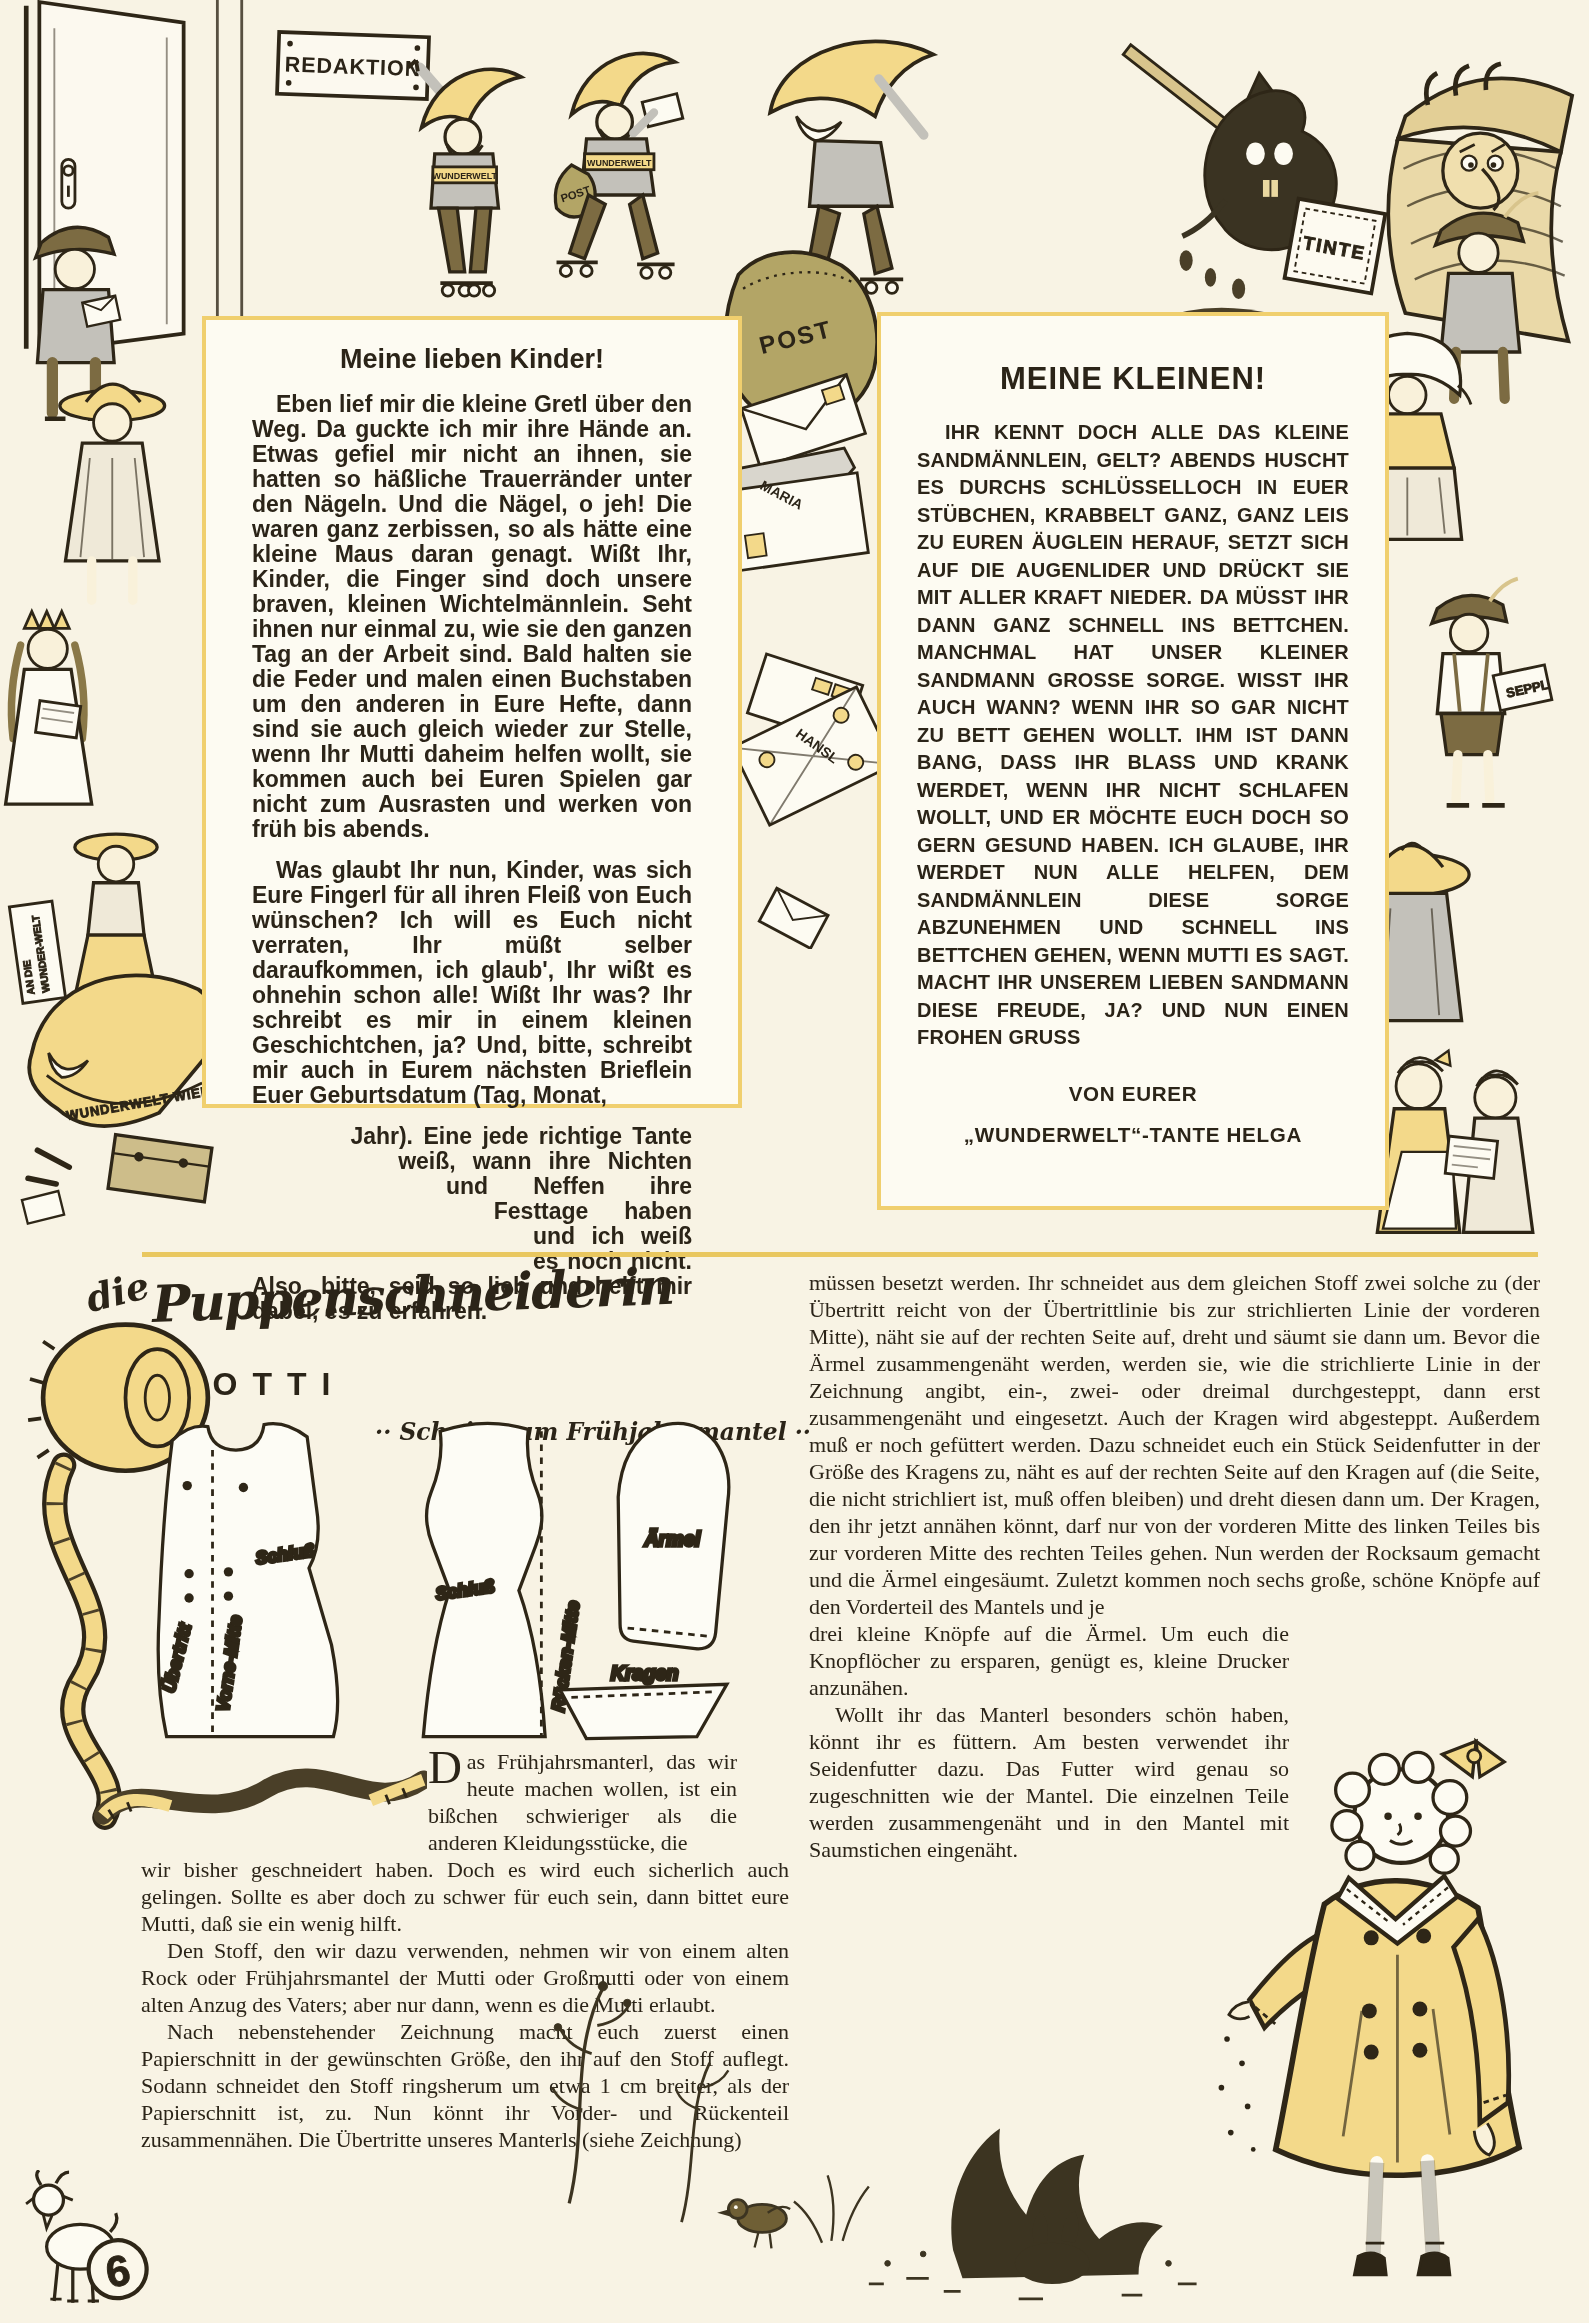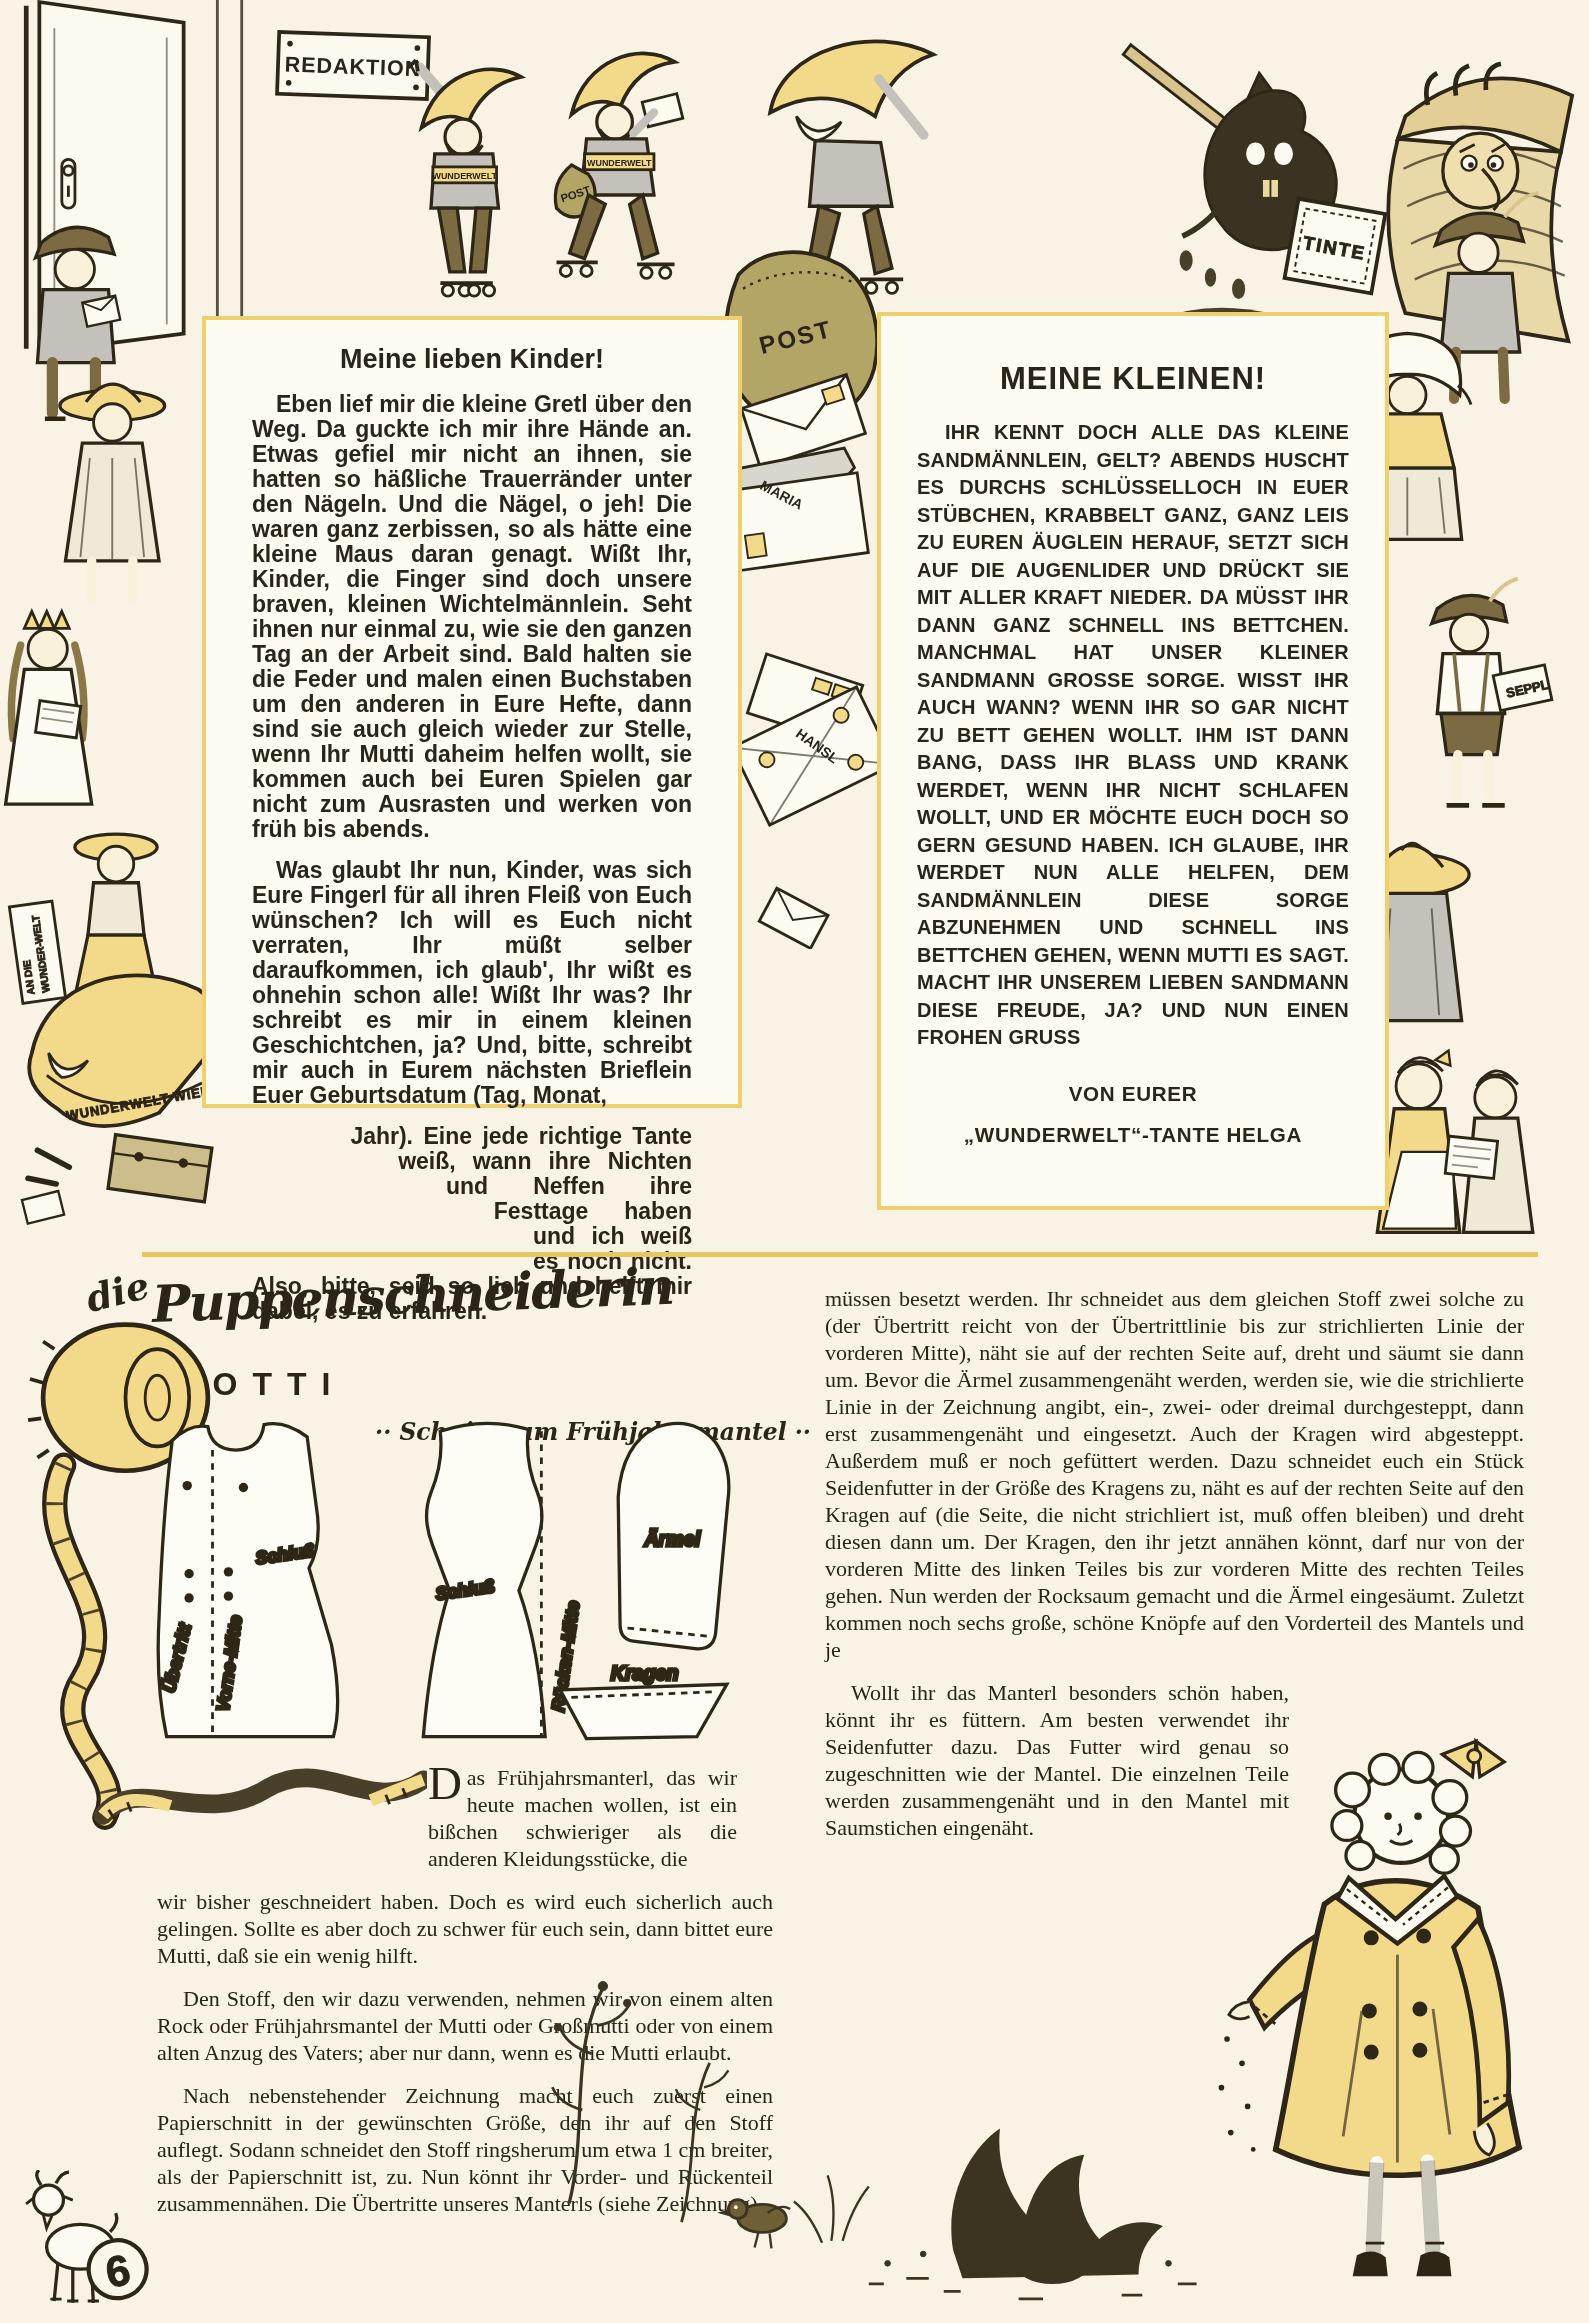--- a/index.html
+++ b/index.html
@@ -29,21 +29,21 @@
   
   .art-title{position:absolute;left:60px;top:1259px;width:450px;height:120px;}
   .art-title .die{position:absolute;left:26px;top:15px;font:italic 700 37px/37px "DejaVu Serif",serif;transform:rotate(-14deg);}
   .art-title .main{position:absolute;left:92px;top:7.5px;font:italic 700 51px/56px "DejaVu Serif",serif;
                    letter-spacing:-1.9px;transform:rotate(-2deg);white-space:nowrap;}
   .lotti{position:absolute;left:178px;top:1366px;font-weight:700;font-size:32px;letter-spacing:15px;}
   .sub{position:absolute;left:375px;top:1370px;font:italic 700 23.4px/28px "DejaVu Serif",serif;white-space:nowrap;margin-top:48px;}
 
   
   .col{position:absolute;font-family:"Liberation Serif",serif;}
-  .col p{font-size:22px;line-height:27px;text-align:justify;margin:16px;}
+  .col p{font-size:22px;line-height:27px;text-align:justify;margin:0;}
   .col p.ind{text-indent:26px;}
   #col-left{left:141px;top:1748px;width:648px;}
   #col-left .intro{margin-left:287px;width:309px;}
   .dropcap{float:left;font-size:47px;line-height:39px;padding-right:4.7px;}
   #col-right{left:809px;top:1269px;width:731px;}
   .girl-spacer{float:right;width:251px;height:403px;}
 </style>
 </head>
 <body>
 
@@ -398,20 +398,21 @@
   <div id="col-left" class="col">
     <p class="intro"><span class="dropcap">D</span><span>as Frühjahrsmanterl, das wir heute machen wollen, ist ein bißchen schwieriger als die anderen Kleidungsstücke, die</span></p>
     <p>wir bisher geschneidert haben. Doch es wird euch sicherlich auch gelingen. Sollte es aber doch zu schwer für euch sein, dann bittet eure Mutti, daß sie ein wenig hilft.</p>
     <p class="ind">Den Stoff, den wir dazu verwenden, nehmen wir von einem alten Rock oder Frühjahrsmantel der Mutti oder Großmutti oder von einem alten Anzug des Vaters; aber nur dann, wenn es die Mutti erlaubt.</p>
     <p class="ind">Nach nebenstehender Zeichnung macht euch zuerst einen Papierschnitt in der gewünschten Größe, den ihr auf den Stoff auflegt. Sodann schneidet den Stoff ringsherum um etwa 1 cm breiter, als der Papierschnitt ist, zu. Nun könnt ihr Vorder- und Rückenteil zusammennähen. Die Übertritte unseres Manterls (siehe Zeichnung)</p>
   </div>
 
   <div id="col-right" class="col">
     <p>müssen besetzt werden. Ihr schneidet aus dem gleichen Stoff zwei solche zu (der Übertritt reicht von der Übertrittlinie bis zur strichlierten Linie der vorderen Mitte), näht sie auf der rechten Seite auf, dreht und säumt sie dann um. Bevor die Ärmel zusammengenäht werden, werden sie, wie die strichlierte Linie in der Zeichnung angibt, ein-, zwei- oder dreimal durchgesteppt, dann erst zusammengenäht und eingesetzt. Auch der Kragen wird abgesteppt. Außerdem muß er noch gefüttert werden. Dazu schneidet euch ein Stück Seidenfutter in der Größe des Kragens zu, näht es auf der rechten Seite auf den Kragen auf (die Seite, die nicht strichliert ist, muß offen bleiben) und dreht diesen dann um. Der Kragen, den ihr jetzt annähen könnt, darf nur von der vorderen Mitte des linken Teiles bis zur vorderen Mitte des rechten Teiles gehen. Nun werden der Rocksaum gemacht und die Ärmel eingesäumt. Zuletzt kommen noch sechs große, schöne Knöpfe auf den Vorderteil des Mantels und je</p>
     <div class="girl-spacer"></div>
+    <p>drei kleine Knöpfe auf die Ärmel. Um euch die Knopflöcher zu ersparen, genügt es, kleine Drucker anzunähen.</p>
     <p class="ind">Wollt ihr das Manterl besonders schön haben, könnt ihr es füttern. Am besten verwendet ihr Seidenfutter dazu. Das Futter wird genau so zugeschnitten wie der Mantel. Die einzelnen Teile werden zusammengenäht und in den Mantel mit Saumstichen eingenäht.</p>
   </div>
 
   <svg class="abs" style="left:1210px;top:1730px" width="373" height="588" viewBox="0 0 398 628">
     <g stroke="#2e2617">
       <g fill="#2e2617" stroke="none">
         <circle cx="18" cy="330" r="3"></circle>
           <circle cx="34" cy="356" r="3"></circle>
           <circle cx="12" cy="382" r="3"></circle>
         <circle cx="40" cy="402" r="3"></circle>

